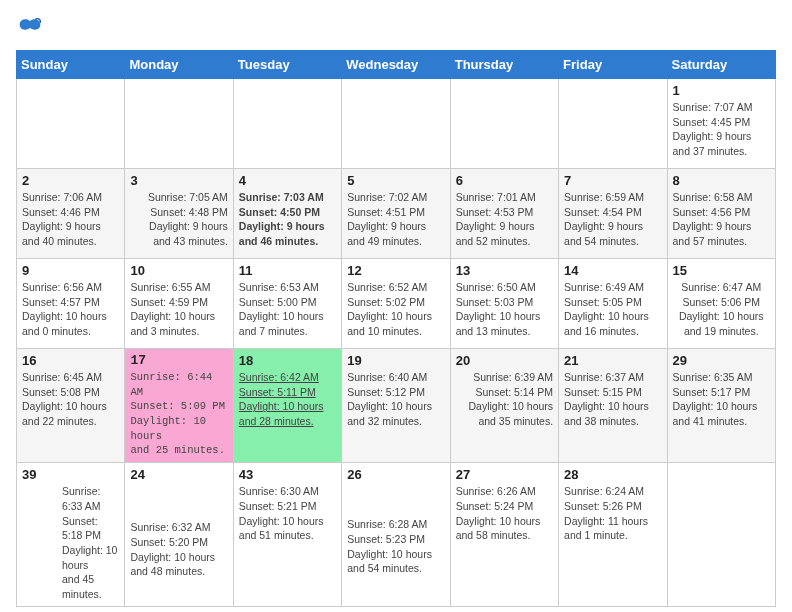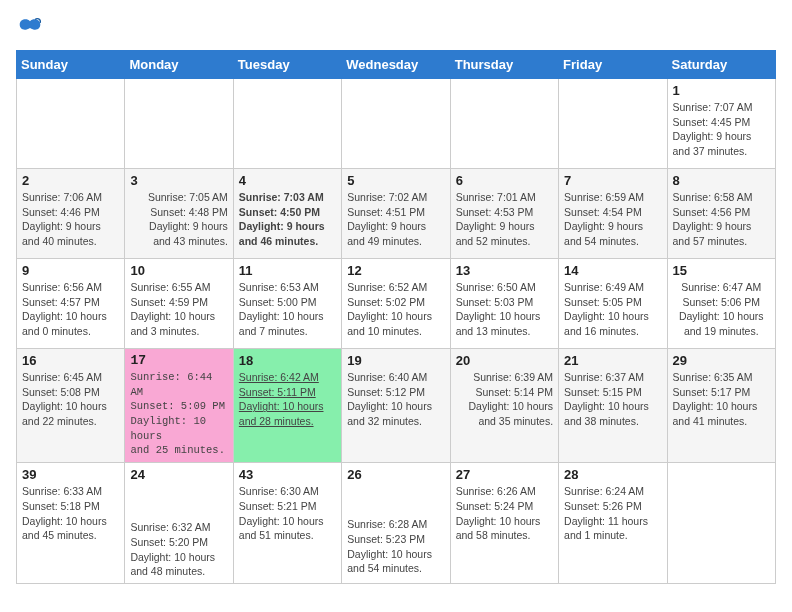--- a/index.html
+++ b/index.html
@@ -288,21 +288,21 @@
           <span class="day-number">29</span>
           <div class="day-info" style="white-space: pre-line;">Sunrise: 6:35 AM
 Sunset: 5:17 PM
 Daylight: 10 hours
 and 41 minutes.</div>
         </td>
       </tr>
       <tr>
         <td>
           <span class="day-number">39</span>
-          <div class="day-info" style="white-space: pre-line;">Sunrise: 6:33 AM
+          <div class="day-info" style="white-space: pre-line; margin-left: 40px;">Sunrise: 6:33 AM
 Sunset: 5:18 PM
 Daylight: 10 hours
 and 45 minutes.</div>
         </td>
         <td>
           <span class="day-number">24</span>
           <div class="day-info" style="white-space: pre-line; margin-top: 38px;">Sunrise: 6:32 AM
 Sunset: 5:20 PM
 Daylight: 10 hours
 and 48 minutes.</div>

